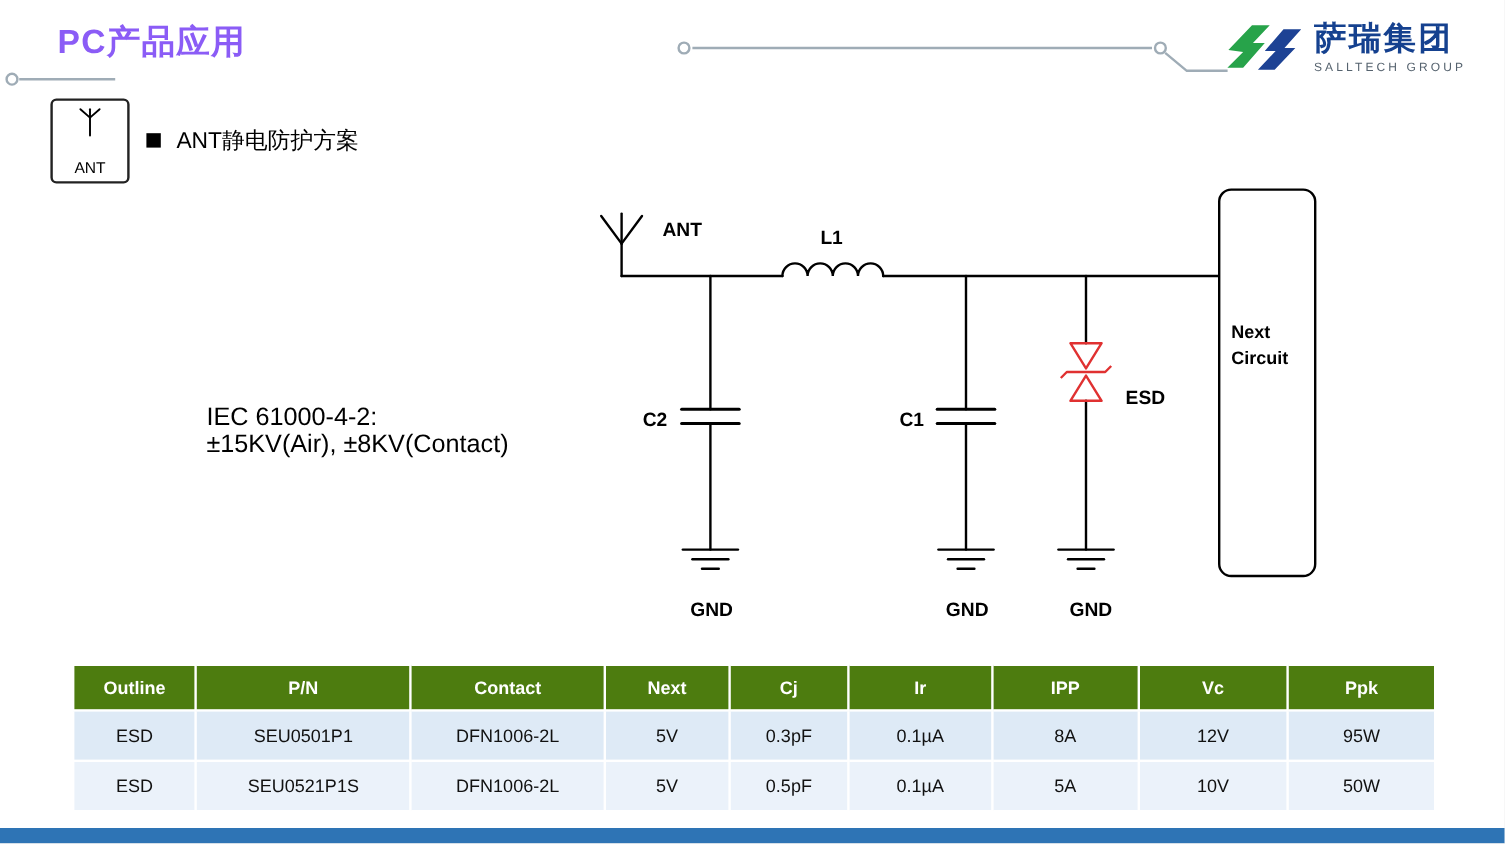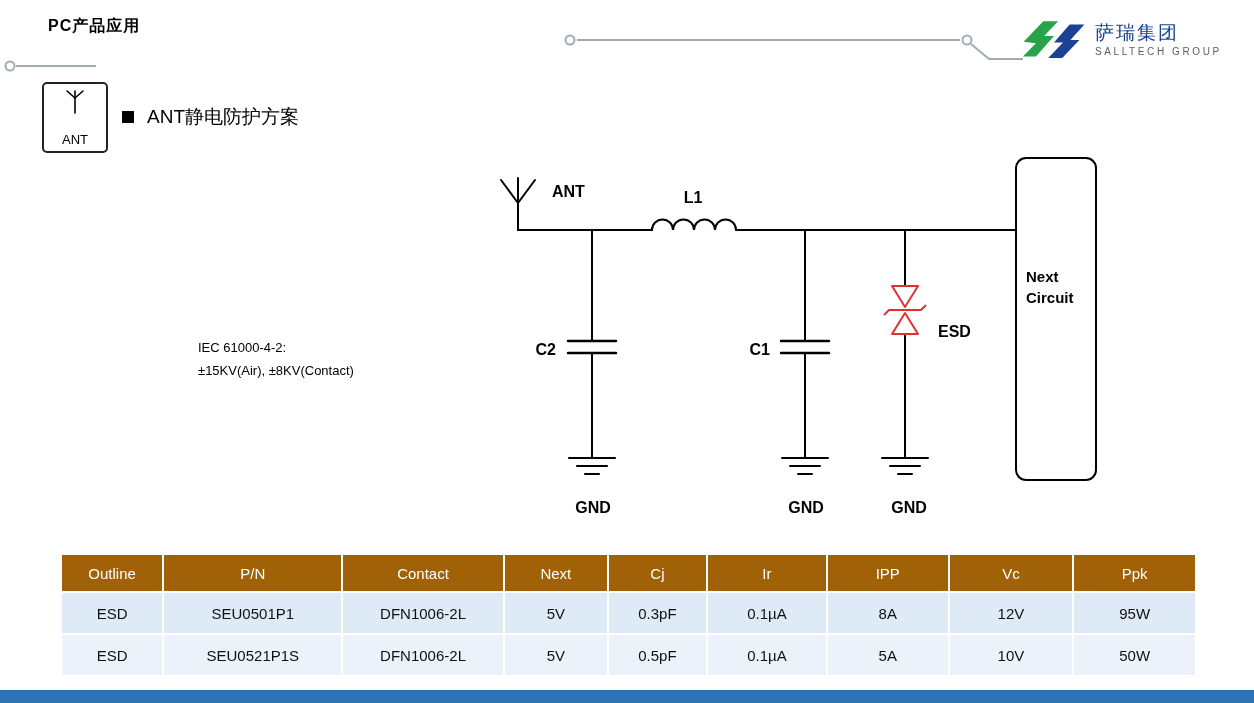--- a/index.html
+++ b/index.html
@@ -4,53 +4,53 @@
 <style>
   html,body{margin:0;padding:0;background:#e8e8e8;}
   .slide{
     position:relative;width:1254px;height:703px;background:#ffffff;
     font-family:"Liberation Sans","DejaVu Sans",sans-serif;overflow:hidden;margin:0 auto;
   }
   .overlay{position:absolute;left:0;top:0;width:1254px;height:703px;}
 
   .page-title{
     position:absolute;left:48px;top:16px;
-    font-size:16px;font-weight:bold;color:#000000;letter-spacing:1px;
+    font-size:28px;font-weight:bold;color:#8b5cf6;letter-spacing:1px;
   }
 
   .logo{position:absolute;left:1022px;top:12px;display:flex;align-items:center;gap:9px;}
   .logo-text{display:flex;flex-direction:column;}
-  .logo-company{font-size:19px;font-weight:normal;color:#15418F;line-height:1.05;letter-spacing:2px;}
+  .logo-company{font-size:27px;font-weight:bold;color:#15418F;line-height:1.05;letter-spacing:2px;}
   .logo-group{font-size:10px;letter-spacing:2.6px;color:#55626E;margin-top:4px;}
 
   .ant-box{
     position:absolute;left:42px;top:82px;width:62px;height:58px;
     border:2px solid #222;border-radius:5px;background:#fff;
     display:flex;flex-direction:column;align-items:center;justify-content:space-between;
     padding:5px 0 4px;
   }
   .ant-box-label{font-size:13px;color:#000;}
 
   .section-heading{
     position:absolute;left:122px;top:104px;display:flex;align-items:center;
     font-size:19px;font-weight:normal;color:#000;
   }
   .bullet{width:12px;height:12px;background:#000;margin-right:13px;flex:0 0 auto;}
 
-  .iec-note{position:absolute;left:198px;top:336px;font-size:13px;color:#000;line-height:23px;}
+  .iec-note{position:absolute;left:172px;top:336px;font-size:21px;color:#000;line-height:23px;}
 
   .clabel{font-size:16px;font-weight:bold;fill:#000;}
   .clabel-small{font-size:15px;font-weight:bold;fill:#000;}
 
   .parts-table{
     position:absolute;left:60px;top:553px;width:1137px;
     border-collapse:collapse;table-layout:fixed;text-align:center;
   }
   .parts-table th{
-    background:#a16207;color:#fff;font-size:15px;font-weight:normal;
+    background:#4d7c0f;color:#fff;font-size:15px;font-weight:bold;
     height:36px;border:2px solid #fff;padding:0;
   }
   .parts-table td{
     font-size:15px;color:#111;height:40px;border:2px solid #fff;padding:0;
   }
   .parts-table tbody tr:nth-child(1) td{background:#DEEAF6;}
   .parts-table tbody tr:nth-child(2) td{background:#EBF2FA;}
 
   .bottom-bar{position:absolute;left:0;bottom:0;width:1254px;height:13px;background:#2E74B5;}
 </style>

